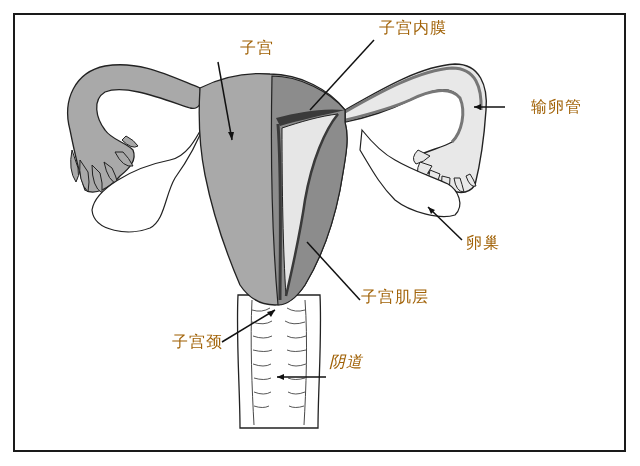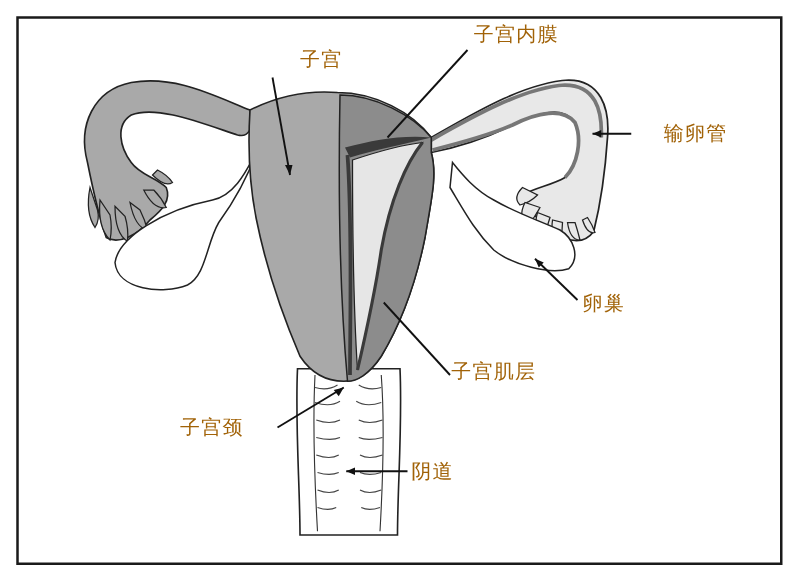--- a/index.html
+++ b/index.html
@@ -101,14 +101,14 @@
     <path d="M275,310 l-8,2 l4,5 z"></path>
     <path d="M277,377 l7,-3 l0,6 z"></path>
   </g>
 </svg>
 
 <div class="lbl" style="left:200px; top:38px;margin-left:40px;">子宫</div>
 <div class="lbl" style="left:379px; top:18px;">子宫内膜</div>
 <div class="lbl" style="left:506px; top:97px;margin-left:25px;">输卵管</div>
 <div class="lbl" style="left:466px; top:233px;">卵巢</div>
 <div class="lbl" style="left:361px; top:287px;">子宫肌层</div>
-<div class="lbl" style="left:144px; top:332px;">子宫颈</div>
-<div class="lbl" style="left:329px; top:367px;">阴道</div>
+<div class="lbl" style="left:172px; top:332px;">子宫颈</div>
+<div class="lbl" style="left:329px; top:352px;font-style:italic;">阴道</div>
 
 </body></html>

